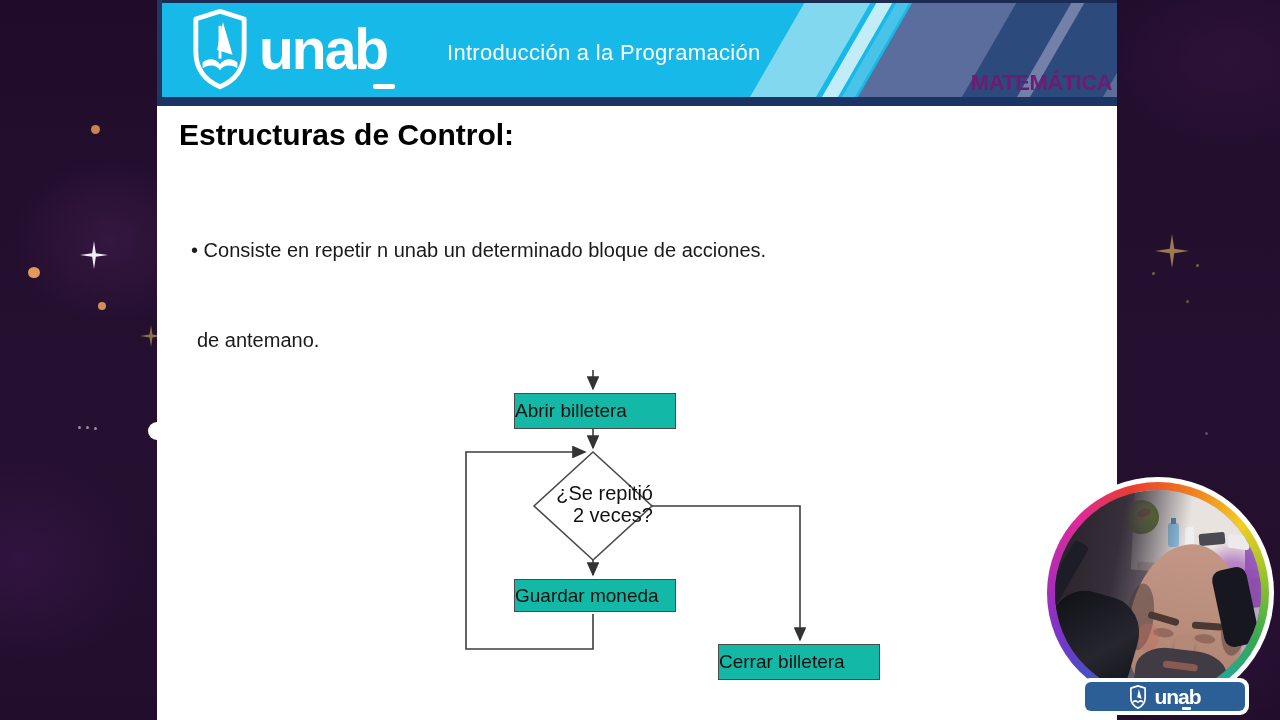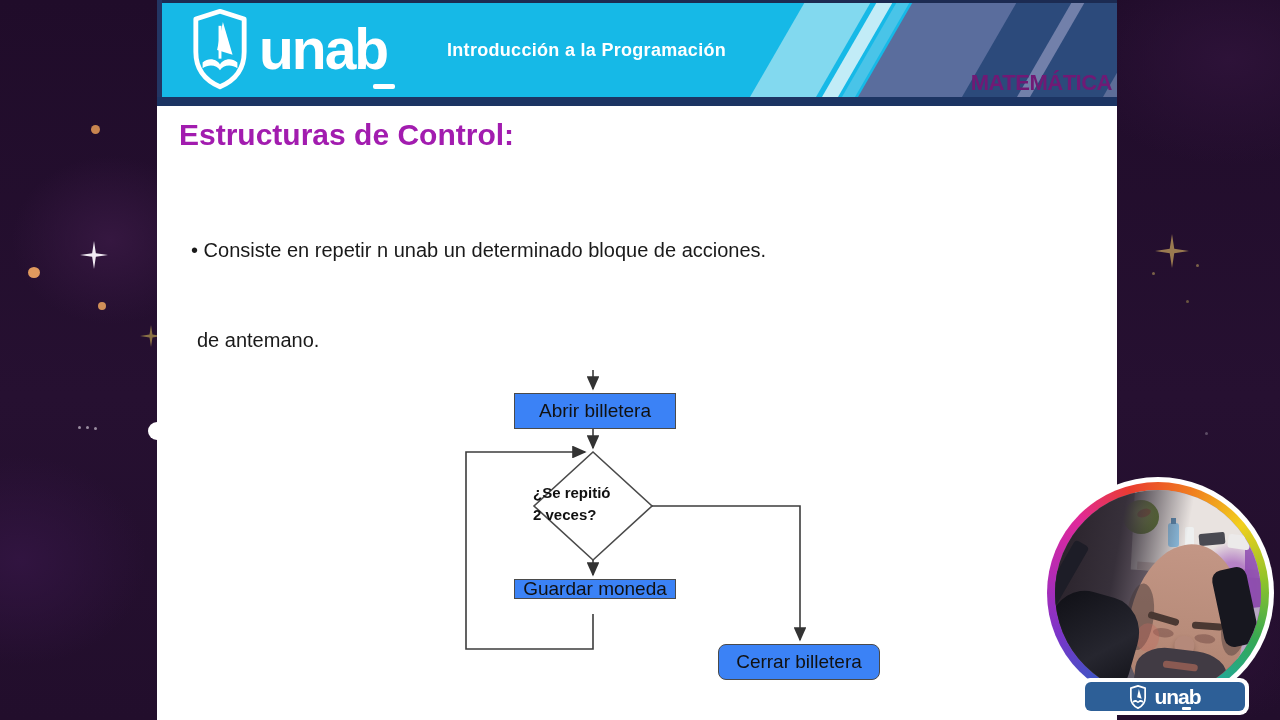--- a/index.html
+++ b/index.html
@@ -33,39 +33,39 @@
   .st5{left:861px;width:520px;background:#2c4a7b;}
   .st6{left:916px;width:13px;background:#7280aa;}
   .st7{left:1002px;width:15px;background:#5d6d98;}
   .hline-top{position:absolute;left:0;top:0;width:960px;height:3px;background:#1c2b52;z-index:5;}
   .hline-left{position:absolute;left:0;top:0;width:5px;height:97px;background:#233563;z-index:5;}
   .hline-bottom{position:absolute;left:0;top:97px;width:960px;height:9px;background:#1c3463;z-index:5;}
 
   .logo{position:absolute;left:34px;top:8px;display:flex;align-items:center;z-index:4;}
   .logo-text{position:relative;color:#fff;font-weight:bold;font-size:57px;letter-spacing:-2px;line-height:80px;margin-left:10px;}
   .logo-underline{position:absolute;left:75px;bottom:6px;width:22px;height:5px;background:#fff;border-radius:2px;}
-  .course-title{position:absolute;left:290px;top:40px;color:#fff;font-weight:bold;font-size:18px;letter-spacing:.3px;z-index:4;}
+  .course-title{position:absolute;left:290px;top:40px;color:#fff;font-weight:normal;font-size:22px;letter-spacing:.3px;z-index:4;}
   .department{position:absolute;right:5px;top:70px;color:#701a75;font-weight:bold;font-size:22px;letter-spacing:-.5px;z-index:6;}
 
   
-  .slide-title{position:absolute;left:22px;top:118px;color:#a21caf;font-weight:bold;font-size:30px;}
+  .slide-title{position:absolute;left:22px;top:118px;color:#000000;font-weight:bold;font-size:30px;}
   .repetition{position:absolute;left:28px;top:180px;color:#151515;font-size:26px;}
   .bullet{position:absolute;color:#1a1a1a;font-size:20px;}
   .b1{left:34px;top:239px;}
   .b2a{left:28px;top:285px;}
   .b2b{left:28px;top:329px;font-weight:bold;font-weight:normal;margin-left:12px;}
 
   
   .flowchart{position:absolute;left:280px;top:368px;width:480px;height:316px;}
   .fc-lines{position:absolute;left:0;top:0;}
-  .fc-box{position:absolute;background:#3b82f6;border:1.6px solid #4a4a4a;display:flex;align-items:center;justify-content:center;font-size:19px;color:#111;}
+  .fc-box{position:absolute;background:#14b8a6;border:1.6px solid #4a4a4a;display:flex;align-items:center;font-size:19px;color:#111;}
   .fc-start{left:77px;top:25px;width:162px;height:36px;}
-  .fc-loop{left:77px;top:211px;width:162px;height:20px;}
-  .fc-end{left:281px;top:276px;width:162px;height:36px;border-radius:8px;}
-  .fc-decision-label{position:absolute;left:96px;top:114px;width:120px;text-align:left;font-size:15px;font-weight:bold;color:#111;line-height:22px;}
+  .fc-loop{left:77px;top:211px;width:162px;height:33px;}
+  .fc-end{left:281px;top:276px;width:162px;height:36px;}
+  .fc-decision-label{position:absolute;left:96px;top:114px;width:120px;text-align:right;font-size:20px;font-weight:normal;color:#111;line-height:22px;}
 
   
   .webcam{position:absolute;left:1042px;top:477px;width:232px;height:232px;border-radius:50%;background:#fff;z-index:7;}
   .cam-ring{position:absolute;left:5px;top:5px;right:5px;bottom:5px;border-radius:50%;
     background:conic-gradient(from -15deg,#e93c2f,#f07c1f,#f2cf1d,#8fc32a,#35a854,#1fa9a0,#2f8fd0,#3b55c4,#7a35c9,#b42bb4,#e0299a,#e93c2f);}
   .cam-inner{position:absolute;left:13px;top:13px;width:206px;height:206px;border-radius:50%;overflow:hidden;background:#8d7f8a;}
   .cam-wall-white{position:absolute;left:38%;top:-4%;width:66%;height:44%;background:#e9e3e0;transform:rotate(3deg);}
   .cam-shelf{position:absolute;left:40%;top:37%;width:62%;height:8px;background:#cbbab6;transform:rotate(4deg);}
   .cam-purple{position:absolute;left:62%;top:18%;width:48%;height:62%;
     background:radial-gradient(closest-side,#b569d6 0%,rgba(150,70,180,.6) 45%,rgba(150,70,180,0) 78%);}

